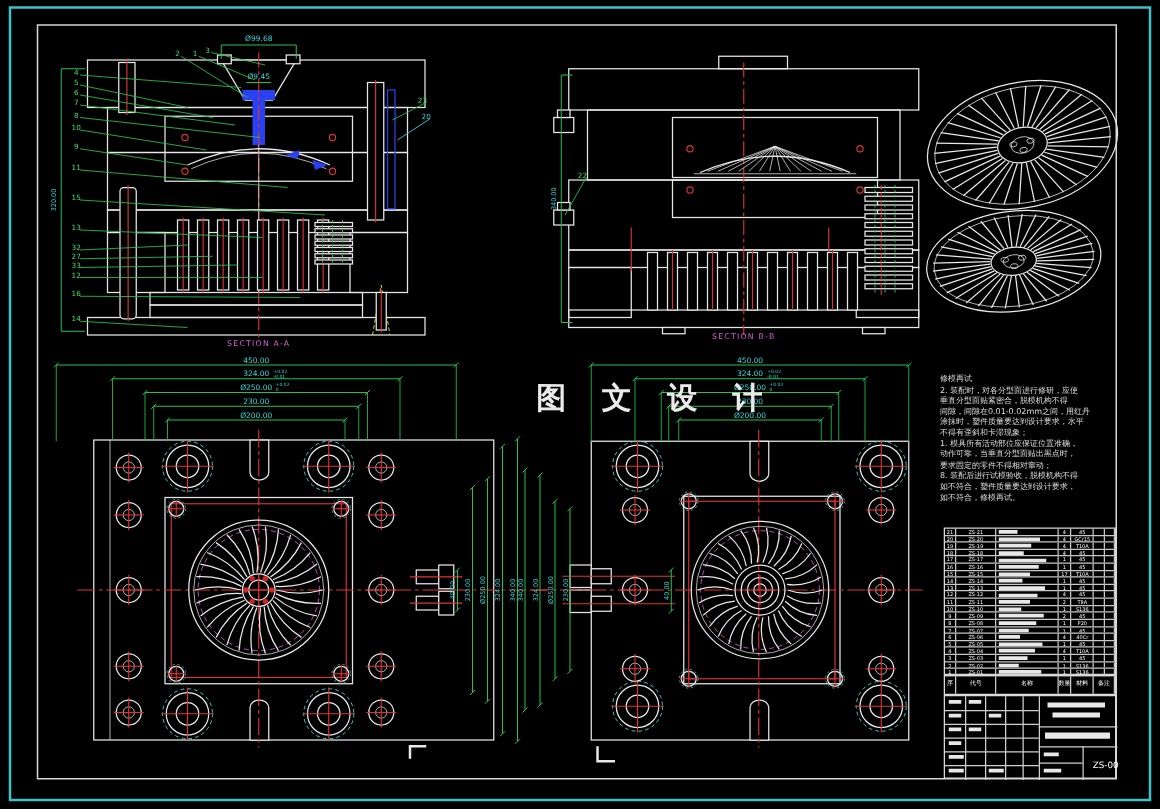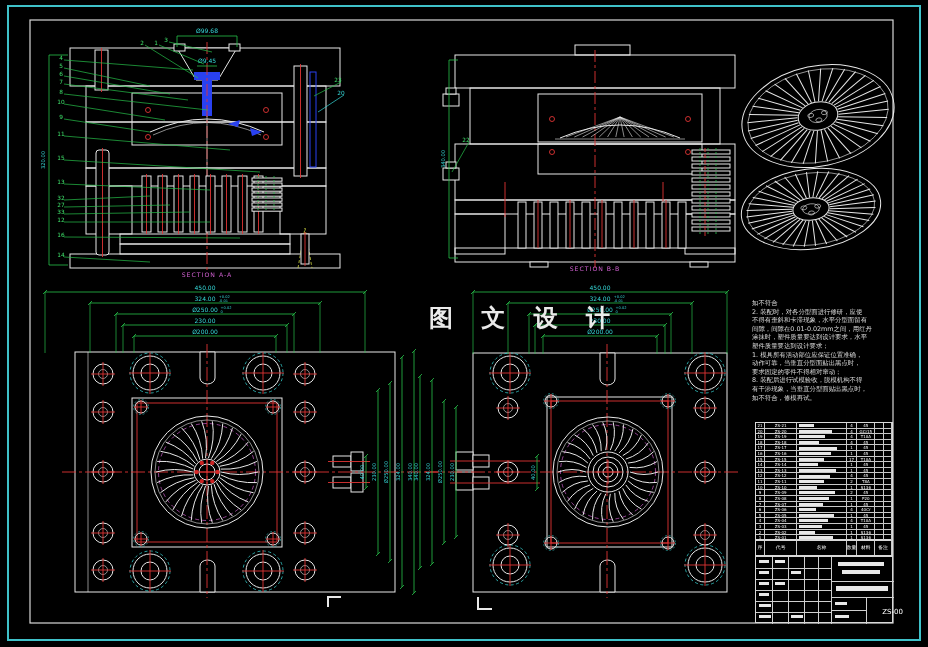--- a/index.html
+++ b/index.html
@@ -26,21 +26,21 @@
   .bomcell{border-right:0.5px solid #c8c8c8;box-sizing:border-box;font-size:4px;line-height:5.4px;
            color:#fff;text-align:center;overflow:hidden;white-space:nowrap;}
   .bar{background:#e8e8e8;height:3px;margin-top:1.1px;margin-left:2px;}
   #bomhead{left:755px;top:540px;width:138px;height:16px;border:1px solid #d8d8d8;box-sizing:border-box;display:flex;}
   .headcell{border-right:0.5px solid #c8c8c8;box-sizing:border-box;font-size:4.8px;line-height:14px;
             color:#fff;text-align:center;overflow:hidden;}
   #titleblock{left:755px;top:556px;width:138px;height:67px;border:1px solid #d8d8d8;box-sizing:border-box;}
   .tbl{position:absolute;background:#cfcfcf;}
   .tbar{position:absolute;background:#e8e8e8;}
   #dwgno{position:absolute;left:110px;top:44px;width:37px;height:23px;color:#fff;font-size:7px;
-         text-align:right;line-height:23px;}
+         text-align:center;line-height:23px;}
 </style>
 </head>
 <body>
 
 <div id="canvas">
 
 <svg id="cad" width="928" height="647" viewBox="0 0 928 647">
   <defs>
     <pattern id="hA" width="6" height="6" patternUnits="userSpaceOnUse">
       <rect width="6" height="6" fill="#05051e"></rect>
@@ -709,32 +709,32 @@
         <line x1="344" y1="95" x2="318" y2="112" stroke="#35d8d8" stroke-width="0.7"></line>
         <text x="341" y="95" class="glab" text-anchor="middle" style="fill:#35d8d8">20</text>
         <line x1="469" y1="142" x2="452" y2="172" stroke="#27c24a" stroke-width="0.7"></line>
         <text x="466" y="142" class="glab" text-anchor="middle">22</text>
       </g>
 </svg>
 
 <div id="watermark" class="overlay">图 文 设 计</div>
 
 <div id="notes" class="overlay">
-  <div>如不符合</div>
+  <div>修模再试</div>
   <div id="notelines">
         <div>2. 装配时，对各分型面进行修研，应使</div>
-        <div>不得有歪斜和卡滞现象，水平分型面留有</div>
+        <div>垂直分型面贴紧密合，脱模机构不得</div>
         <div>间隙，间隙在0.01-0.02mm之间，用红丹</div>
         <div>涂抹时，塑件质量要达到设计要求，水平</div>
-        <div>塑件质量要达到设计要求；</div>
+        <div>不得有歪斜和卡滞现象；</div>
         <div>1. 模具所有活动部位应保证位置准确，</div>
         <div>动作可靠，当垂直分型面贴出黑点时，</div>
         <div>要求固定的零件不得相对窜动；</div>
         <div>8. 装配后进行试模验收，脱模机构不得</div>
-        <div>有干涉现象，当垂直分型面贴出黑点时，</div>
+        <div>如不符合，塑件质量要达到设计要求，</div>
         <div>如不符合，修模再试。</div>
       </div>
 </div>
 
 <div id="bom" class="overlay">
       <div class="bomrow">
         <div class="bomcell" style="width: 9px;">21</div>
         <div class="bomcell" style="width: 33px;">ZS-21</div>
         <div class="bomcell" style="width: 50px;">
           <div class="bar" style="width: 30%;"></div>

